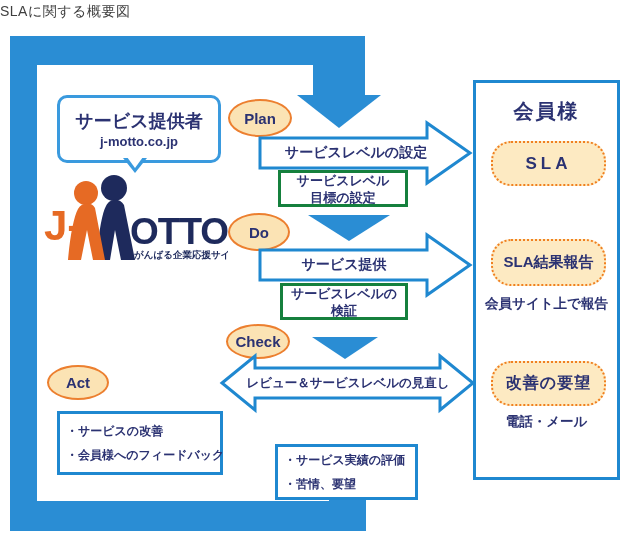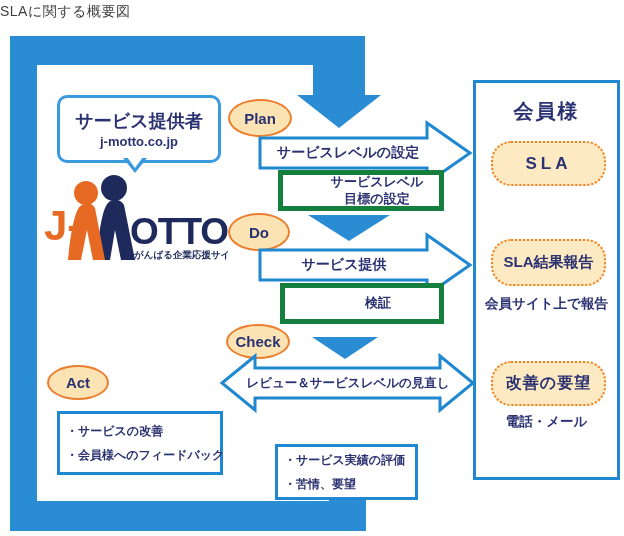--- a/index.html
+++ b/index.html
@@ -32,27 +32,27 @@
     display:flex;align-items:center;justify-content:center;
     font-weight:bold;color:#2b3272;font-size:15px;}
   .pdca-plan{left:228px;top:99px;width:60px;height:34px;}
   .pdca-do{left:228px;top:213px;width:58px;height:34px;}
   .pdca-check{left:226px;top:324px;width:60px;height:31px;}
   .pdca-act{left:47px;top:365px;width:58px;height:31px;}
   
   .arrow-svg{overflow:visible;}
   .arrow-label{display:flex;align-items:center;justify-content:center;
     font-weight:bold;color:#2b3272;white-space:nowrap;}
-  .lbl-plan{left:264px;top:138px;width:168px;height:30px;font-size:14px;}
+  .lbl-plan{left:272px;top:138px;width:168px;height:30px;font-size:14px;}
   .lbl-do{left:260px;top:250px;width:168px;height:30px;font-size:14px;}
   .lbl-review{left:252px;top:368px;width:192px;height:30px;font-size:12.5px;}
   
-  .note{background:#fff;border:5px solid #15803d;color:#2b3272;font-weight:bold;
-    display:flex;flex-direction:column;align-items:center;justify-content:center;
-    font-size:13px;line-height:1.3;text-align:center;padding-left:32px;}
+  .note{background:#fff;border:3px solid #15803d;color:#2b3272;font-weight:bold;
+    display:flex;flex-direction:column;align-items:center;justify-content:flex-start;
+    font-size:13px;line-height:1.3;text-align:center;}
   .note-plan{left:278px;top:170px;width:124px;height:31px;}
   .note-do{left:280px;top:283px;width:122px;height:31px;}
   .list-note{background:#fff;border:3px solid #1f88d0;color:#2b3272;font-weight:bold;
     display:flex;flex-direction:column;justify-content:center;gap:7px;
     font-size:12px;white-space:nowrap;padding-left:6px;}
   .note-act{left:57px;top:411px;width:154px;height:58px;}
   .note-eval{left:275px;top:420px;width:131px;height:50px;margin-top:24px;}
   
   .tri1{left:308px;top:215px;width:0;height:0;
     border-left:41px solid transparent;border-right:41px solid transparent;
@@ -125,20 +125,21 @@
   </div>
 
   <div class="abs tri1"></div>
 
   <svg class="abs arrow-svg" style="left:256px;top:231px;" width="218" height="68" viewBox="0 0 218 68">
     <polygon points="4,19 171,19 171,4 214,34 171,64 171,49 4,49" fill="#ffffff" stroke="#1f88d0" stroke-width="3"></polygon>
   </svg>
   <div class="abs arrow-label lbl-do">サービス提供</div>
 
   <div class="abs note note-do">
+    <div>サービスレベルの</div>
     <div>検証</div>
   </div>
 
   <div class="abs tri2"></div>
 
   <svg class="abs arrow-svg" style="left:218px;top:352px;" width="259" height="62" viewBox="0 0 259 62">
     <polygon points="4,31 37,4 37,16 222,16 222,4 255,31 222,58 222,46 37,46 37,58" fill="#ffffff" stroke="#1f88d0" stroke-width="3"></polygon>
   </svg>
   <div class="abs arrow-label lbl-review">レビュー＆サービスレベルの見直し</div>
 

